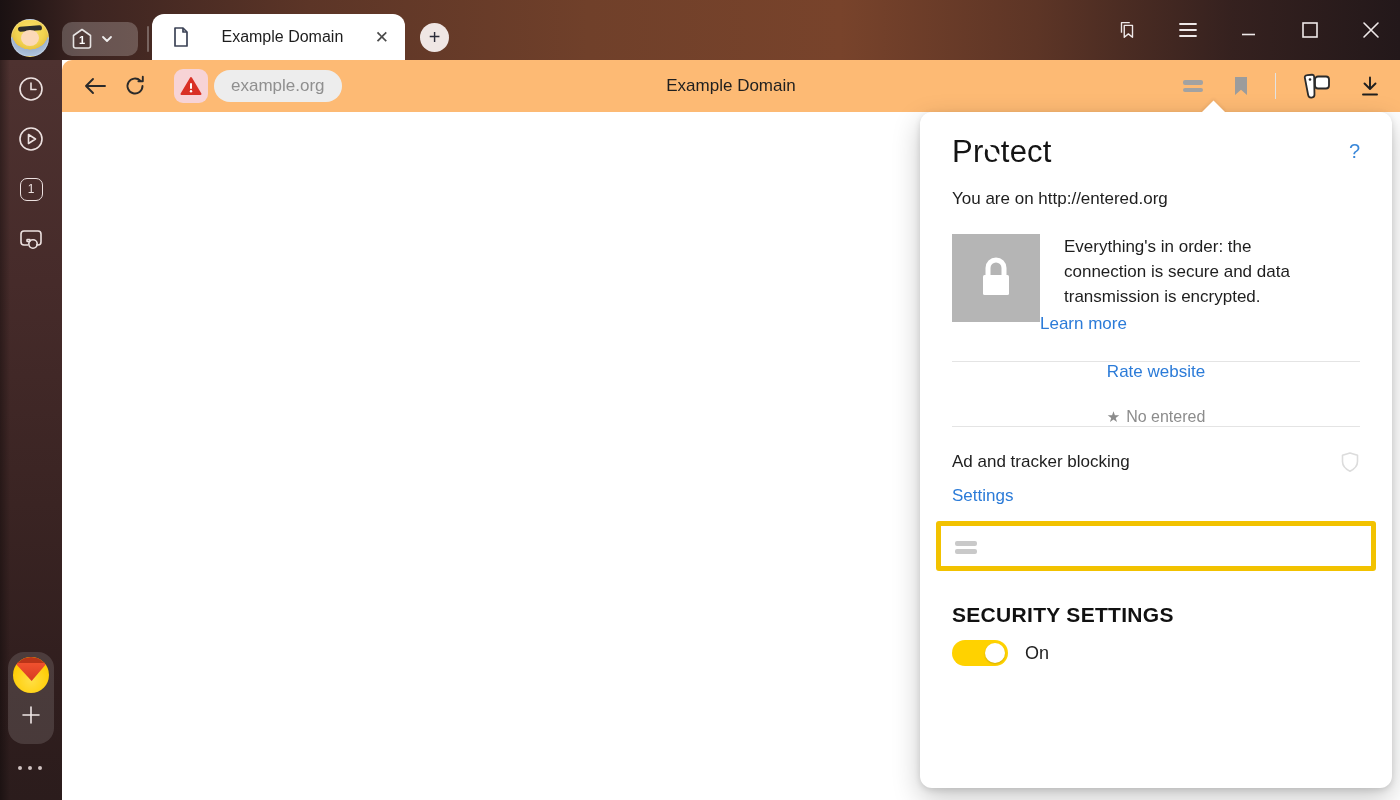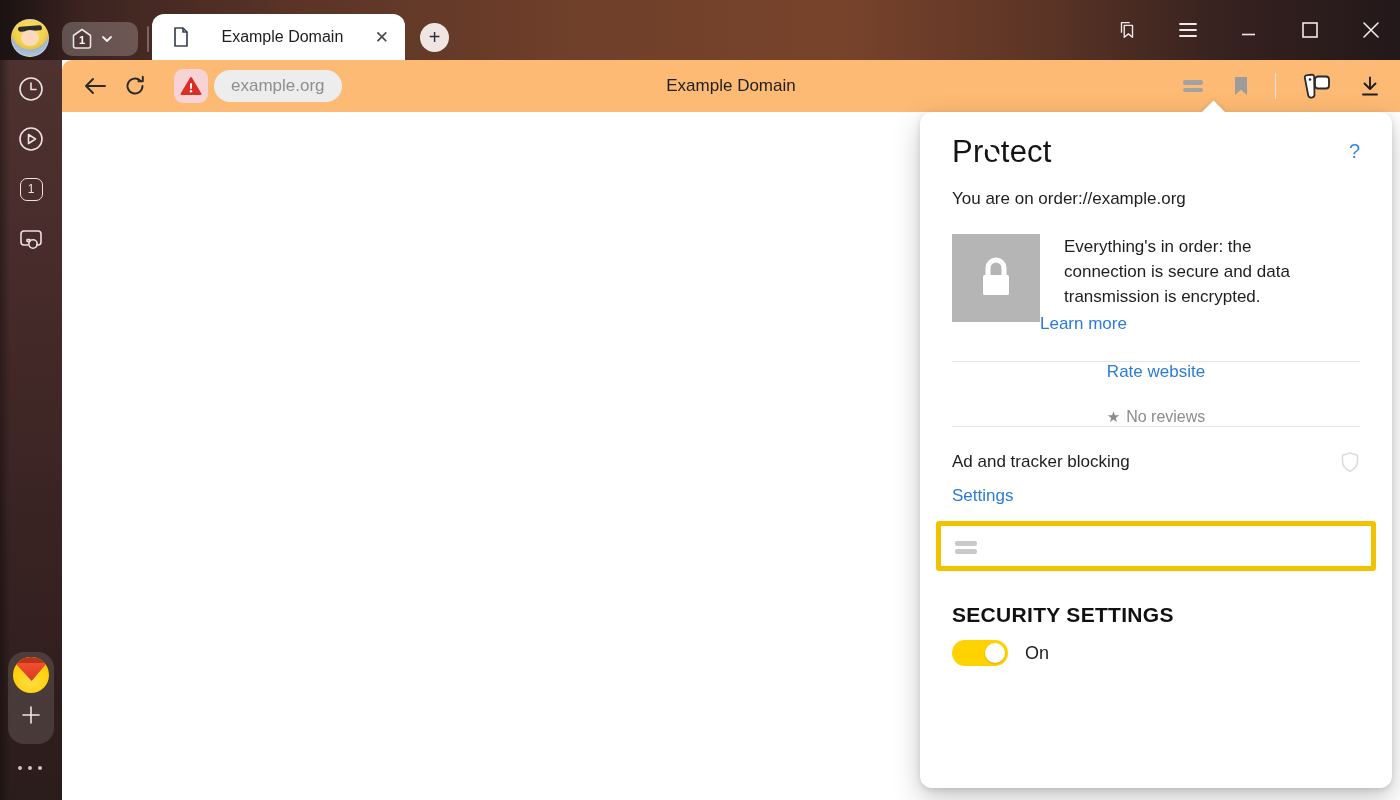--- a/index.html
+++ b/index.html
@@ -349,42 +349,42 @@
   <div class="popup-caret"></div>
 
   <div class="p-title-row">
     <div class="p-title">
       <span>Protect</span>
       <span class="o-slash"></span>
     </div>
     <div class="p-help">?</div>
   </div>
 
-  <div class="p-location">You are on order://example.org</div>
+  <div class="p-location">You are on http://entered.org</div>
 
   <div class="p-status-row">
     <div class="lock-tile">
       <svg width="42" height="48" viewBox="0 0 42 48">
         <path d="M13 22 V14 a8 8 0 0 1 16 0 v8" fill="none" stroke="#fff" stroke-width="5"></path>
         <rect x="8" y="21" width="26" height="20" rx="1.5" fill="#fff"></rect>
       </svg>
     </div>
     <div>
       <div class="p-status-text">Everything's in order: the connection is secure and data transmission is encrypted.</div>
       <span class="p-learn-more">Learn more</span>
     </div>
   </div>
 
   <div class="p-divider div1"></div>
 
   <div class="rate-row">
     <span class="rate-link">Rate website</span>
     <span class="reviews">
       <span class="star">★</span>
-      <span>No reviews</span>
+      <span>No entered</span>
     </span>
   </div>
 
   <div class="p-divider"></div>
 
   <div class="adblock-row">
     <span class="adblock-label">Ad and tracker blocking</span>
     <svg width="20" height="22" viewBox="0 0 20 22">
       <path d="M10 2 l7.5 2.3 v6.2 c0 4.6 -3.2 7.6 -7.5 9.7 C5.7 18.1 2.5 15.1 2.5 10.5 V4.3 Z" fill="none" stroke="#dcdcdc" stroke-width="1.6" stroke-linejoin="round"></path>
     </svg>

